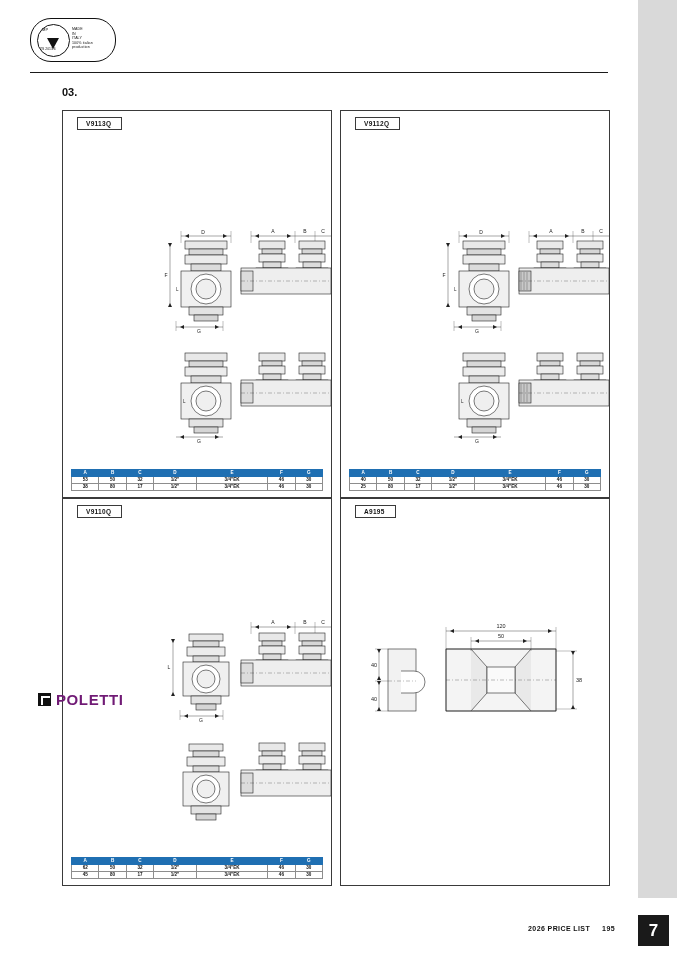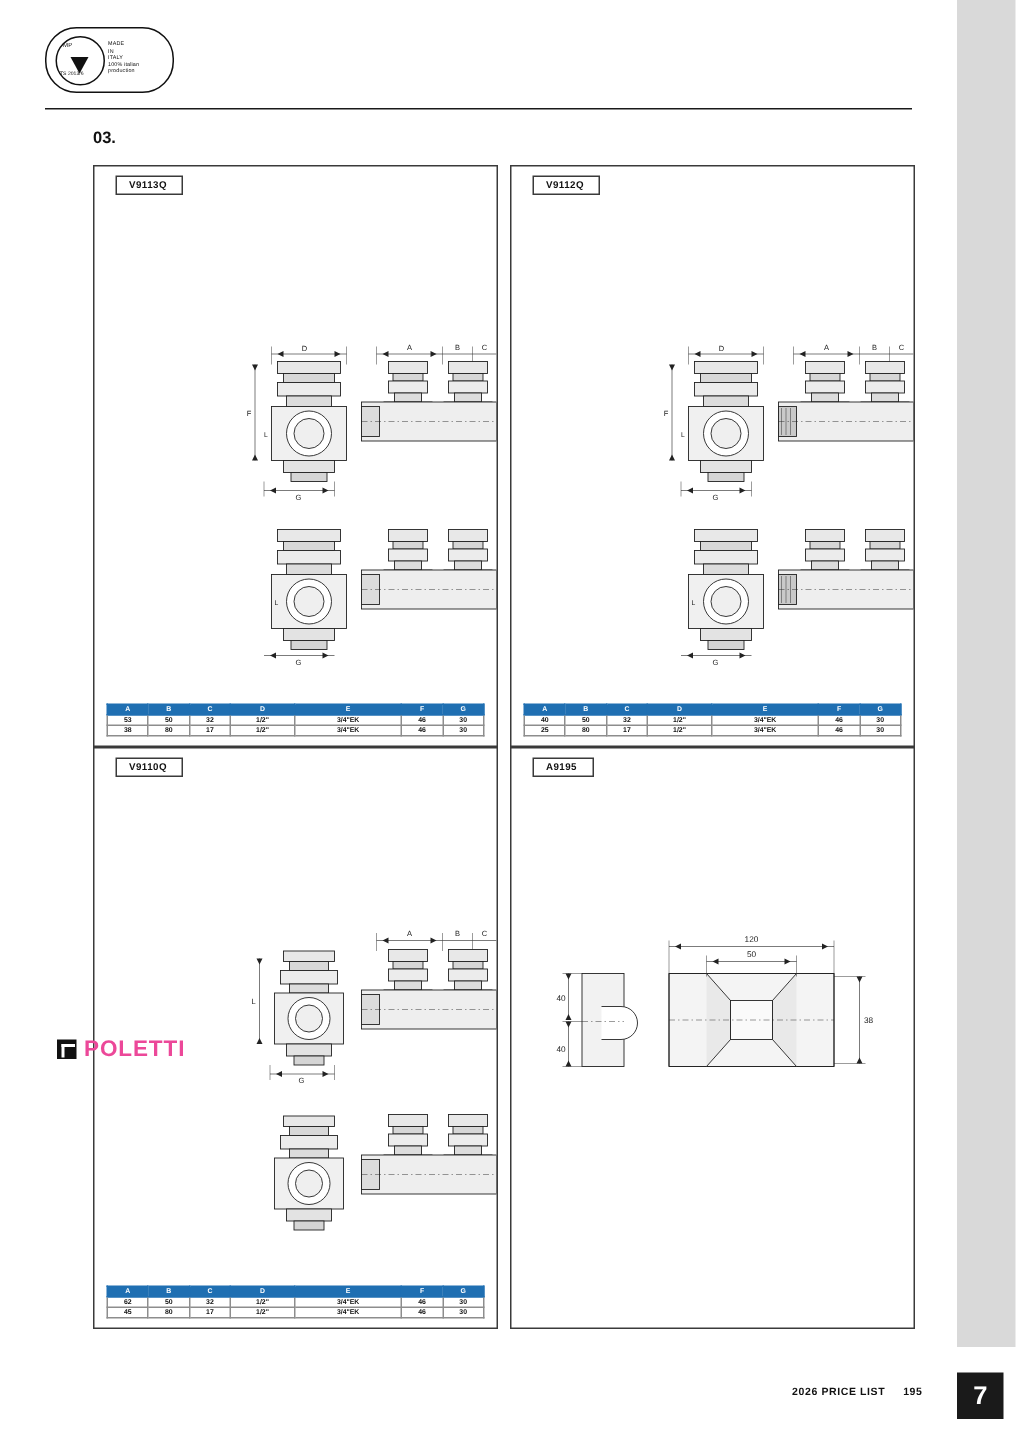--- a/index.html
+++ b/index.html
@@ -77,21 +77,21 @@
 
   
   .footer-logo{
     position:absolute;left:38px;bottom:22px;display:flex;align-items:center;gap:5px;
   }
   .flogo-mark{width:13px;height:13px;background:#111;position:relative;}
   .flogo-mark:after{
     content:"";position:absolute;left:3px;top:3px;width:7px;height:7px;
     border-left:2.4px solid #fff;border-top:2.4px solid #fff;
   }
-  .flogo-text{font-size:15px;font-weight:bold;letter-spacing:.6px;color:#ec4899;}
+  .flogo-text{font-size:15px;font-weight:bold;letter-spacing:.6px;color:#701a75;}
   .footer-right{
     position:absolute;right:62px;bottom:26px;display:flex;align-items:center;gap:12px;
     font-size:7px;font-weight:bold;color:#111;letter-spacing:.4px;
   }
   .page-box{
     position:absolute;right:8px;bottom:12px;width:31px;height:31px;background:#1a1a1a;
     color:#fff;font-size:17px;font-weight:bold;display:flex;align-items:center;justify-content:center;
   }
 </style>
 </head>

